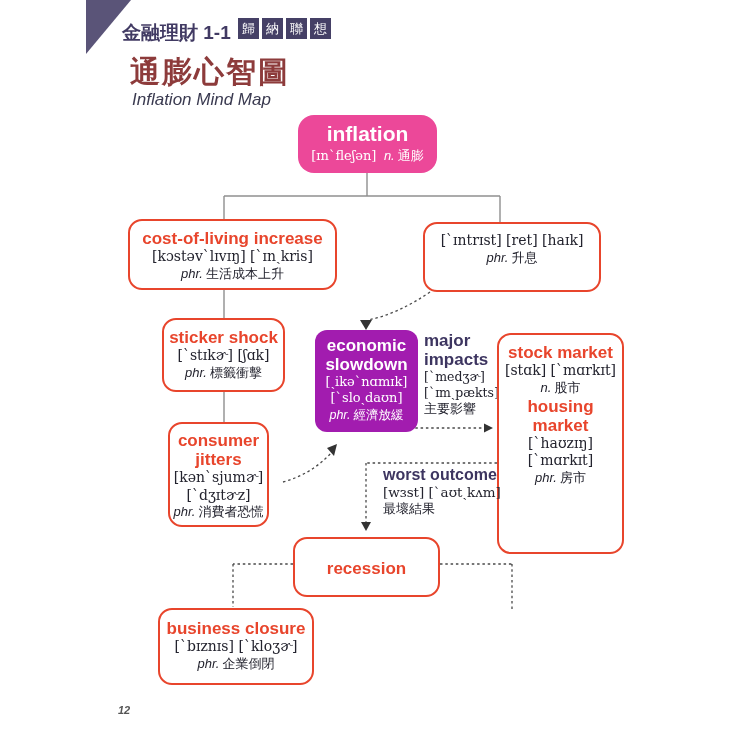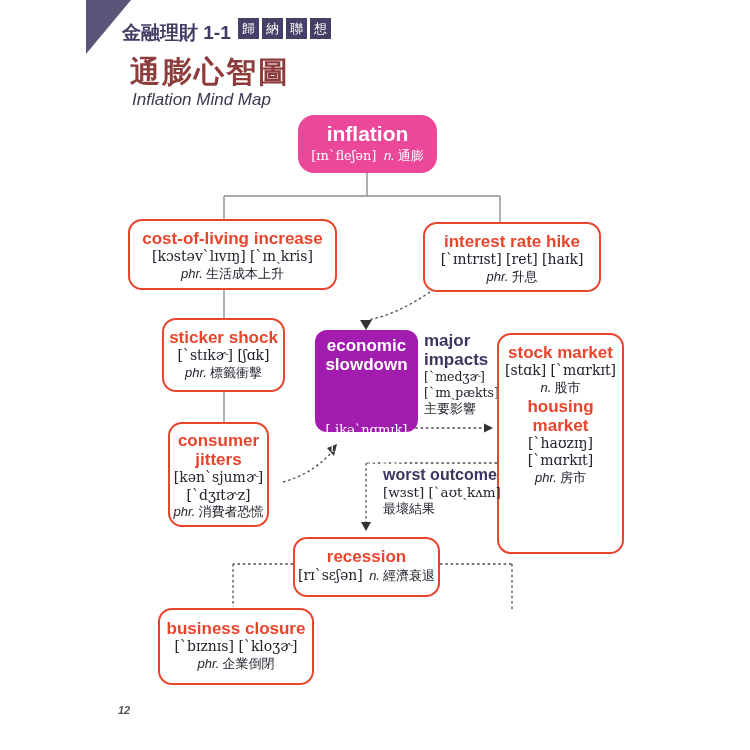--- a/index.html
+++ b/index.html
@@ -16,21 +16,21 @@
   #subtitle{position:absolute;left:132px;top:90px;font-size:17px;font-style:italic;color:#3a3a50;}
   #pageno{position:absolute;left:118px;top:704px;font-size:11px;font-weight:bold;
           font-style:italic;color:#555;}
   svg.wires{position:absolute;left:0;top:0;z-index:1;}
   .box{position:absolute;z-index:2;box-sizing:border-box;background:#fff;
        border:2.6px solid #e8452c;border-radius:14px;text-align:center;}
   .fill{border:none;color:#fff;}
   .w{color:#e8452c;font-weight:bold;font-size:17px;line-height:1.12;}
   .fill .w{color:#fff;}
   .ph{font-family:"DejaVu Serif",serif;font-size:14px;color:#23232e;line-height:1.26;}
-  .fill .ph{color:#fff;font-size:13px;margin-top:48px;}
+  .fill .ph{color:#fff;font-size:13px;}
   .posline{font-size:13px;color:#23232e;line-height:1.3;}
   .fill .posline{color:#fff;font-size:12.5px;}
   .pos{font-style:italic;margin-right:3px;}
   #n-inflation{left:298px;top:115px;width:139px;height:58px;background:#ec4899;
                border-radius:16px;padding-top:7px;}
   #n-inflation .w{font-size:21px;color:#fff;}
   #n-inflation .ph{font-size:13px;color:#fff;display:inline;}
   #n-inflation .posline{color:#fff;display:inline;font-size:13px;margin-left:3px;}
   #n-cost{left:128px;top:219px;width:209px;height:71px;padding-top:8px;}
   #n-hike{left:423px;top:222px;width:178px;height:70px;padding-top:8px;}
@@ -38,21 +38,21 @@
   #n-econ{left:315px;top:330px;width:103px;height:102px;background:#a21caf;
           border-radius:12px;padding-top:6px;}
   #n-major{position:absolute;z-index:2;left:424px;top:331px;width:82px;text-align:left;}
   #n-major .w{color:#3d3560;}
   #n-major .ph{font-size:12.5px;}
   #n-stock{left:497px;top:333px;width:127px;height:221px;padding-top:8px;}
   #n-jitters{left:168px;top:422px;width:101px;height:105px;padding-top:7px;}
   #n-worst{position:absolute;z-index:2;left:383px;top:466px;width:130px;text-align:left;}
   #n-worst .w{color:#3d3560;font-size:16px;}
   #n-worst .ph{font-size:13.5px;}
-  #n-recession{left:293px;top:537px;width:147px;height:60px;padding-top:8px;}
+  #n-recession{left:293px;top:537px;width:147px;height:60px;padding-top:20px;}
   #n-recession .ph{display:inline;}
   #n-recession .posline{display:inline;margin-left:2px;}
   #n-closure{left:158px;top:608px;width:156px;height:77px;padding-top:9px;}
   #n-paylayoff{left:432px;top:612px;width:160px;height:84px;display:flex;padding:0;}
   .col{flex:1;padding-top:11px;}
   .divider{width:1px;background:#b9b9c2;margin:6px 0;}
   .zh{color:#23232e;}
   .fill .zh{color:#fff;}
 </style>
 </head>
@@ -106,21 +106,20 @@
     </div>
   </div>
 
   <div class="box" id="n-cost">
     <div class="w">cost-of-living increase</div>
     <div class="ph">[kɔstəvˋlɪvɪŋ] [ˋɪnˏkris]</div>
     <div class="posline"><span class="pos">phr.</span><span class="zh">生活成本上升</span></div>
   </div>
 
   <div class="box" id="n-hike">
-    <div class="w">interest rate hike</div>
     <div class="ph">[ˋɪntrɪst] [ret] [haɪk]</div>
     <div class="posline"><span class="pos">phr.</span><span class="zh">升息</span></div>
   </div>
 
   <div class="box" id="n-sticker">
     <div class="w">sticker shock</div>
     <div class="ph">[ˋstɪkɚ] [ʃɑk]</div>
     <div class="posline"><span class="pos">phr.</span><span class="zh">標籤衝擊</span></div>
   </div>
 
@@ -152,24 +151,20 @@
   </div>
 
   <div id="n-worst">
     <div class="w">worst outcome</div>
     <div class="ph">[wɜst] [ˋaʊtˏkʌm]</div>
     <div class="posline"><span class="zh">最壞結果</span></div>
   </div>
 
   <div class="box" id="n-recession">
     <div class="w">recession</div>
-    <div>
-      <span class="ph">[rɪˋsɛʃən]</span>
-      <span class="posline"><span class="pos">n.</span><span class="zh">經濟衰退</span></span>
-    </div>
   </div>
 
   <div class="box" id="n-closure">
     <div class="w">business closure</div>
     <div class="ph">[ˋbɪznɪs] [ˋkloʒɚ]</div>
     <div class="posline"><span class="pos">phr.</span><span class="zh">企業倒閉</span></div>
   </div>
 
 
   <div id="pageno">12</div>

